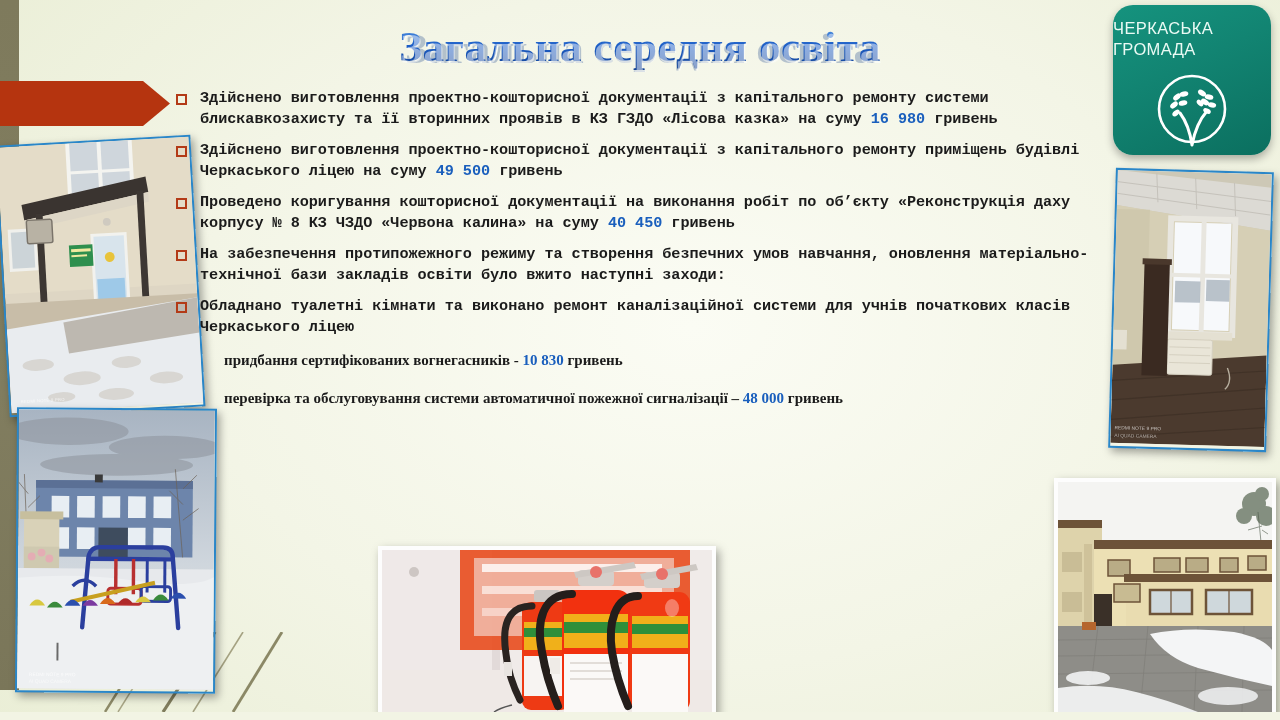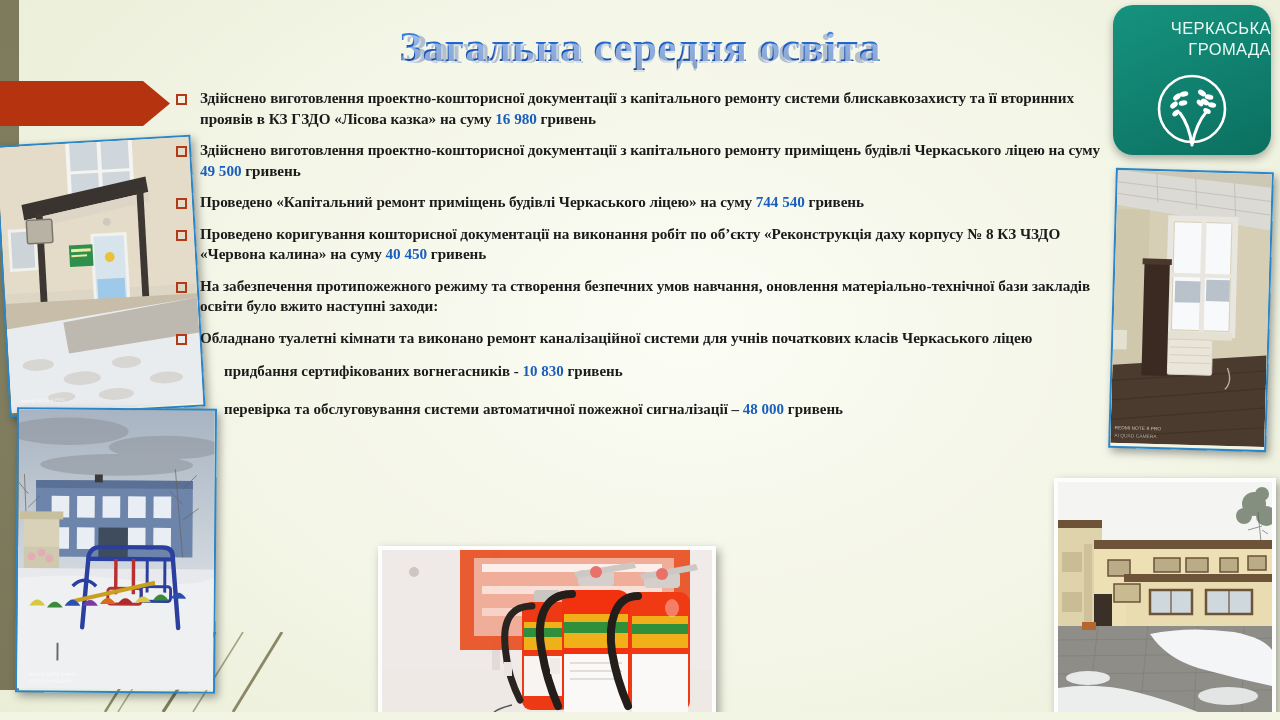--- a/index.html
+++ b/index.html
@@ -49,42 +49,42 @@
     color:rgba(30,70,140,0.30); z-index:5; filter:blur(0.6px);
   }
   
   .content { position:absolute; left:176px; top:88px; width:930px; z-index:7; }
   .bullet-row { display:flex; align-items:flex-start; margin-bottom:11px; }
   .bullet-mark {
     flex:0 0 auto; width:11px; height:11px; margin:6px 13px 0 0;
     border:2.3px solid #b33a17; background:transparent;
   }
   .bullet-text {
-    font-family:Liberation Serif, serif;
+    font-family:Liberation Mono, monospace;
     font-weight:bold; font-size:15.2px; line-height:20.5px;
     color:#1b1b1b; letter-spacing:-0.05px;
   }
   .amt { color:#1a5fbd; }
   .sublist { margin:14px 0 0 48px; }
   .sub-row {
     font-family:"Liberation Serif", serif;
     font-weight:bold; font-size:15px; line-height:19px;
     color:#1b1b1b; margin-bottom:19px;
   }
   
   .logo {
     position:absolute; right:9px; top:5px; width:158px; height:150px;
     border-radius:20px;
     background:linear-gradient(155deg,#15937e 0%,#128472 42%,#0b6f5f 100%);
     box-shadow:0 4px 9px rgba(0,0,0,0.30);
     z-index:9; overflow:hidden;
   }
   .logo-txt {
     position:absolute; left:0; top:13px; width:100%;
-    text-align:right; color:#eafaf4;
+    text-align:left; color:#eafaf4;
     font-family:"Liberation Sans", sans-serif;
     font-size:16.5px; font-weight:400; line-height:21px; letter-spacing:0.4px;
   }
   .logo-emblem { position:absolute; left:50%; top:62px; transform:translateX(-50%); }
   
   .photo { position:absolute; box-shadow:3px 4px 9px rgba(0,0,0,0.35); overflow:hidden; }
   .photo.framed { border:2.5px solid #2a86c8; }
   .photo.plain { border:4px solid #fdfdfd; }
   .ph-entrance { left:2px; top:140px; width:196px; height:272px; transform:rotate(-3.2deg); z-index:4; }
   .ph-play     { left:16px; top:408px; width:200px; height:285px; transform:rotate(0.4deg); z-index:4; }
@@ -423,24 +423,20 @@
     <div class="bullet-row">
       <span class="bullet-mark"></span>
       <span class="bullet-text"><span>Здійснено  виготовлення проектно-кошторисної документації з капітального ремонту системи блискавкозахисту та її вторинних проявів в  КЗ ГЗДО «Лісова казка» на суму </span><span class="amt">16 980</span><span> гривень</span></span>
     </div>
 
     <div class="bullet-row">
       <span class="bullet-mark"></span>
       <span class="bullet-text"><span>Здійснено виготовлення проектно-кошторисної документації з капітального ремонту приміщень будівлі Черкаського ліцею на суму </span><span class="amt">49 500</span><span> гривень</span></span>
     </div>
 
-    <div class="bullet-row">
-      <span class="bullet-mark"></span>
-      <span class="bullet-text"><span>Проведено «Капітальний ремонт приміщень будівлі Черкаського ліцею» на суму </span><span class="amt">744 540</span><span> гривень</span></span>
-    </div>
 
     <div class="bullet-row">
       <span class="bullet-mark"></span>
       <span class="bullet-text"><span>Проведено коригування кошторисної документації на виконання робіт по об’єкту «Реконструкція даху корпусу № 8 КЗ ЧЗДО «Червона калина» на суму </span><span class="amt">40 450</span><span> гривень</span></span>
     </div>
 
     <div class="bullet-row">
       <span class="bullet-mark"></span>
       <span class="bullet-text">На забезпечення протипожежного режиму та  створення безпечних умов навчання, оновлення матеріально-технічної  бази закладів освіти було вжито наступні заходи:</span>
     </div>

